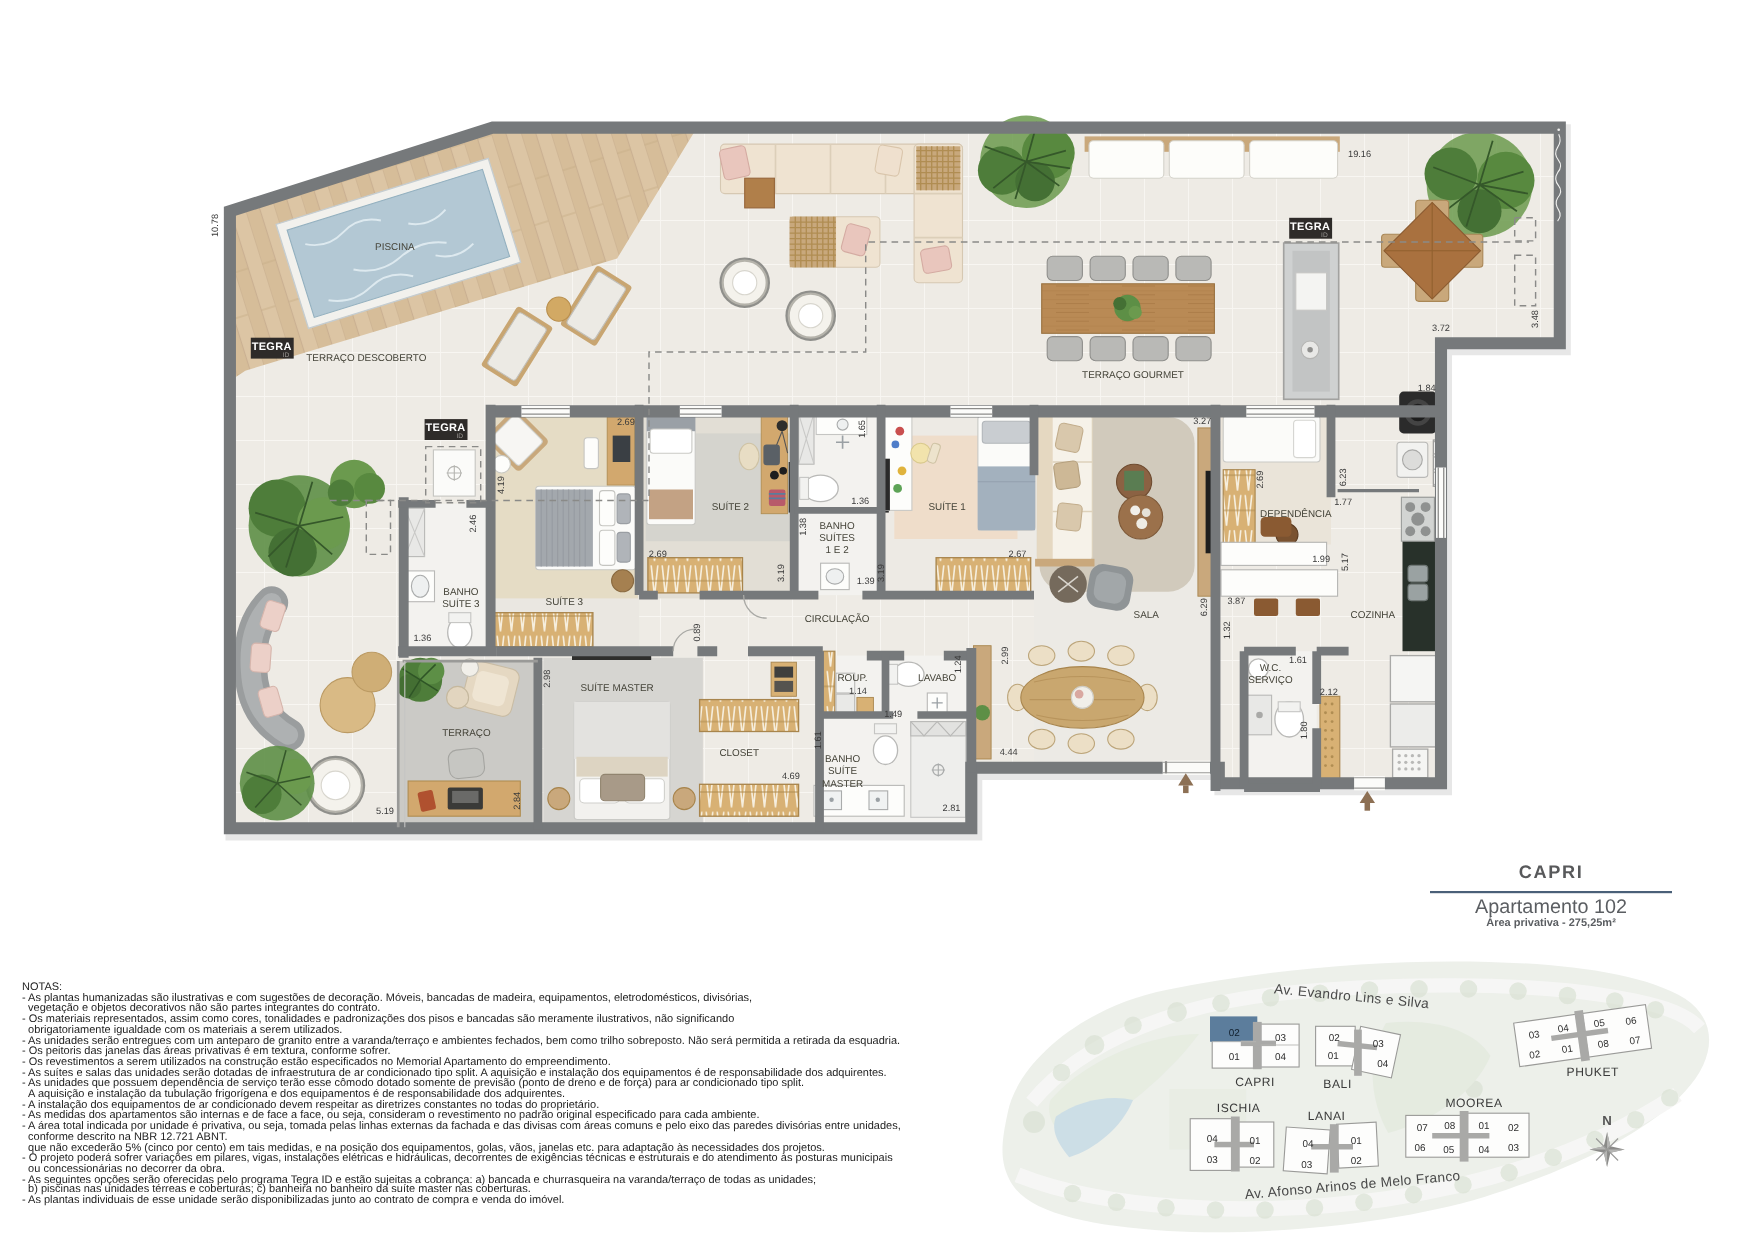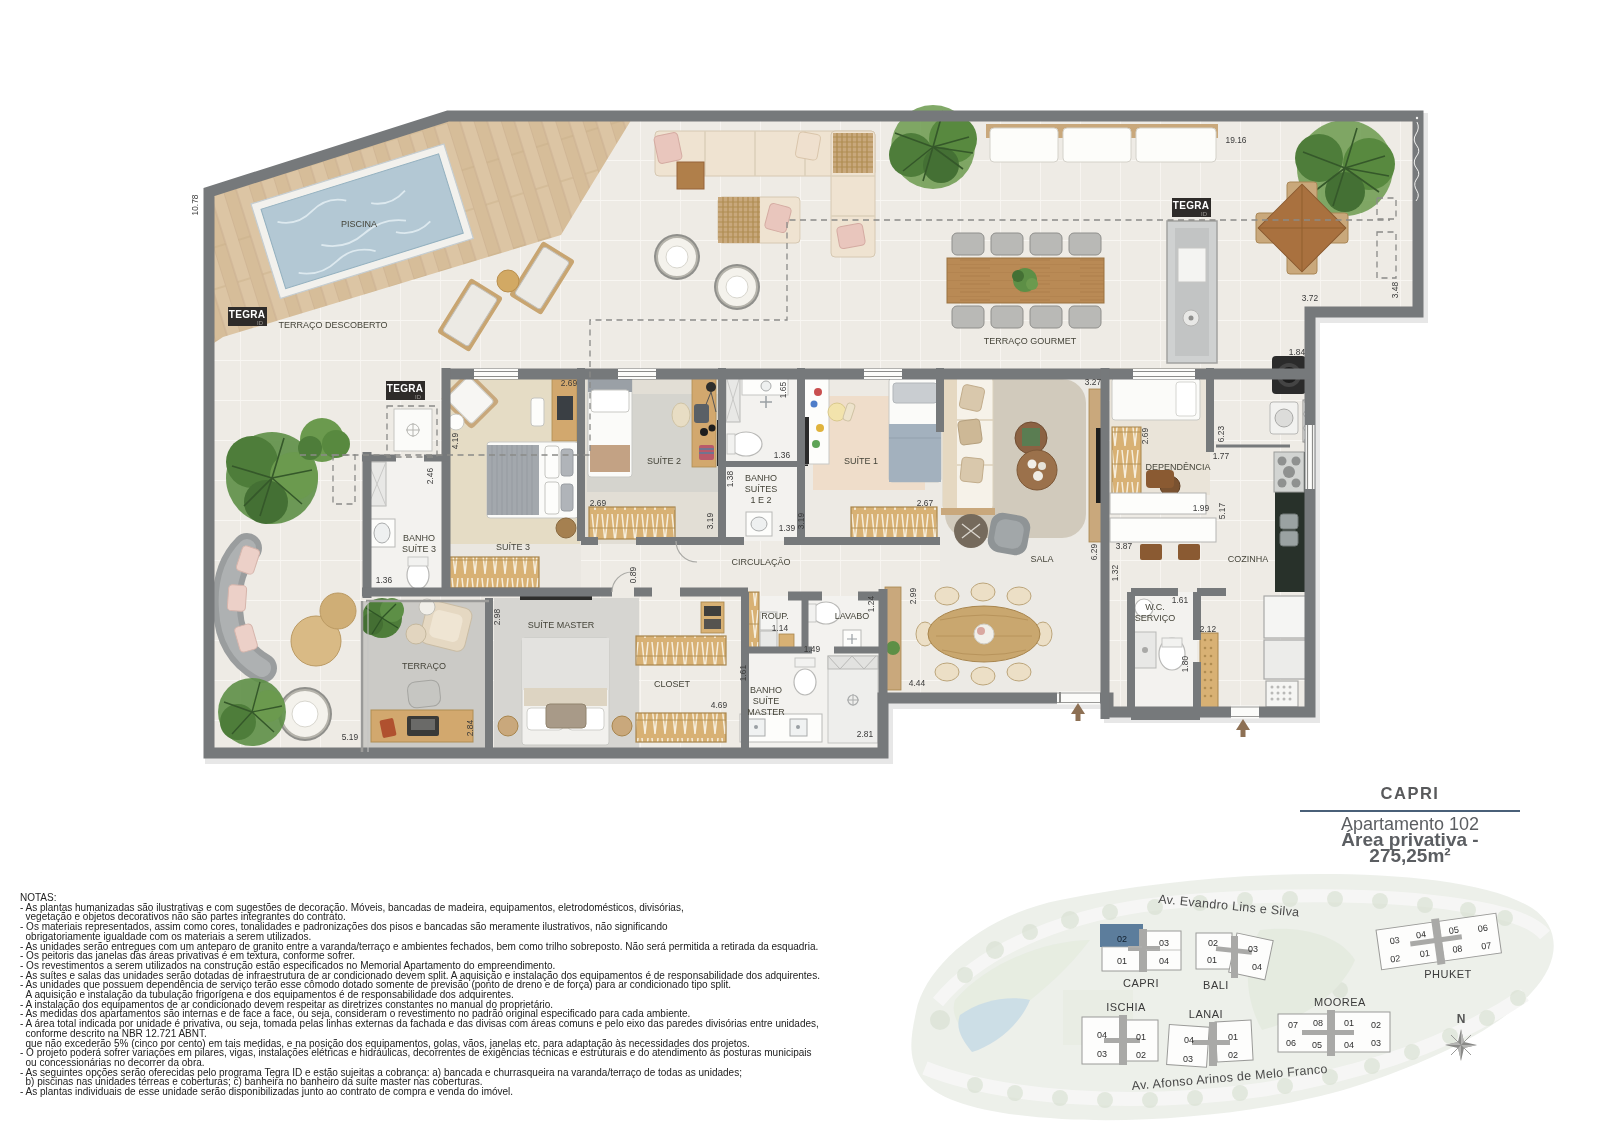--- a/index.html
+++ b/index.html
@@ -6,21 +6,21 @@
   *{font-family:"Liberation Sans",sans-serif;}
   #page{position:relative;width:1600px;height:1131px;background:#ffffff;}
   svg text{font-family:"Liberation Sans",sans-serif;}
   .rl{fill:#454439;font-size:9px;letter-spacing:0px;}
   .dim{fill:#3a3a3a;font-size:8.4px;}
   #notes{position:absolute;left:20px;top:893px;font-size:10px;line-height:9.7px;color:#222;}
   #notes div{white-space:nowrap;}
   #titleblock{position:absolute;left:1300px;top:784px;width:220px;text-align:center;color:#5b5e62;}
   #titleblock .t1{font-size:16.5px;font-weight:bold;letter-spacing:1.5px;color:#58595b;}
   #titleblock .t2{font-size:18px;font-weight:normal;margin-top:4px;line-height:16px;}
-  #titleblock .t3{font-size:19px;font-weight:bold;line-height:16px;text-align:center;}
+  #titleblock .t3{font-size:10px;font-weight:bold;line-height:16px;text-align:center;}
   #titleblock hr{border:none;border-top:2px solid #4a6078;margin:7px 0 0 0;}
 </style>
 </head>
 <body>
 <div id="page">
 <svg id="plan" width="1600" height="1131" viewBox="0 0 1600 1131" style="position:absolute;left:0;top:0;">
 <defs>
   <pattern id="tile" width="40" height="40" patternUnits="userSpaceOnUse">
     <rect width="40" height="40" fill="#eeebe5"></rect>
     <path d="M0,0 H40 M0,0 V40" stroke="#f8f6f2" stroke-width="1.8"></path>
@@ -769,24 +769,24 @@
 
 <div id="notes">
 <div>NOTAS:</div>
 <div>- As plantas humanizadas são ilustrativas e com sugestões de decoração. Móveis, bancadas de madeira, equipamentos, eletrodomésticos, divisórias,</div>
 <div>&nbsp;&nbsp;vegetação e objetos decorativos não são partes integrantes do contrato.</div>
 <div>- Os materiais representados, assim como cores, tonalidades e padronizações dos pisos e bancadas são meramente ilustrativos, não significando</div>
 <div>&nbsp;&nbsp;obrigatoriamente igualdade com os materiais a serem utilizados.</div>
 <div>- As unidades serão entregues com um anteparo de granito entre a varanda/terraço e ambientes fechados, bem como trilho sobreposto. Não será permitida a retirada da esquadria.</div>
 <div>- Os peitoris das janelas das áreas privativas é em textura, conforme sofrer.</div>
 <div>- Os revestimentos a serem utilizados na construção estão especificados no Memorial Apartamento do empreendimento.</div>
-<div>- As suítes e salas das unidades serão dotadas de infraestrutura de ar condicionado devem split. A aquisição e instalação dos equipamentos é de responsabilidade dos adquirentes.</div>
+<div>- As suítes e salas das unidades serão dotadas de infraestrutura de ar condicionado tipo split. A aquisição e instalação dos equipamentos é de responsabilidade dos adquirentes.</div>
 <div>- As unidades que possuem dependência de serviço terão esse cômodo dotado somente de previsão (ponto de dreno e de força) para ar condicionado tipo split.</div>
 <div>&nbsp;&nbsp;A aquisição e instalação da tubulação frigorígena e dos equipamentos é de responsabilidade dos adquirentes.</div>
-<div>- A instalação dos equipamentos de ar condicionado devem respeitar as diretrizes constantes no manual do proprietário.</div>
+<div>- A instalação dos equipamentos de ar condicionado devem respeitar as diretrizes constantes no todas do proprietário.</div>
 <div>- As medidas dos apartamentos são internas e de face a face, ou seja, consideram o revestimento no padrão original especificado para cada ambiente.</div>
 <div>- A área total indicada por unidade é privativa, ou seja, tomada pelas linhas externas da fachada e das divisas com áreas comuns e pelo eixo das paredes divisórias entre unidades,</div>
 <div>&nbsp;&nbsp;conforme descrito na NBR 12.721 ABNT.</div>
 <div>&nbsp;&nbsp;que não excederão 5% (cinco por cento) em tais medidas, e na posição dos equipamentos, golas, vãos, janelas etc. para adaptação às necessidades dos projetos.</div>
 <div>- O projeto poderá sofrer variações em pilares, vigas, instalações elétricas e hidráulicas, decorrentes de exigências técnicas e estruturais e do atendimento às posturas municipais</div>
 <div>&nbsp;&nbsp;ou concessionárias no decorrer da obra.</div>
 <div>- As seguintes opções serão oferecidas pelo programa Tegra ID e estão sujeitas a cobrança: a) bancada e churrasqueira na varanda/terraço de todas as unidades;</div>
 <div>&nbsp;&nbsp;b) piscinas nas unidades térreas e coberturas; c) banheira no banheiro da suíte master nas coberturas.</div>
 <div>- As plantas individuais de esse unidade serão disponibilizadas junto ao contrato de compra e venda do imóvel.</div>
 </div>

